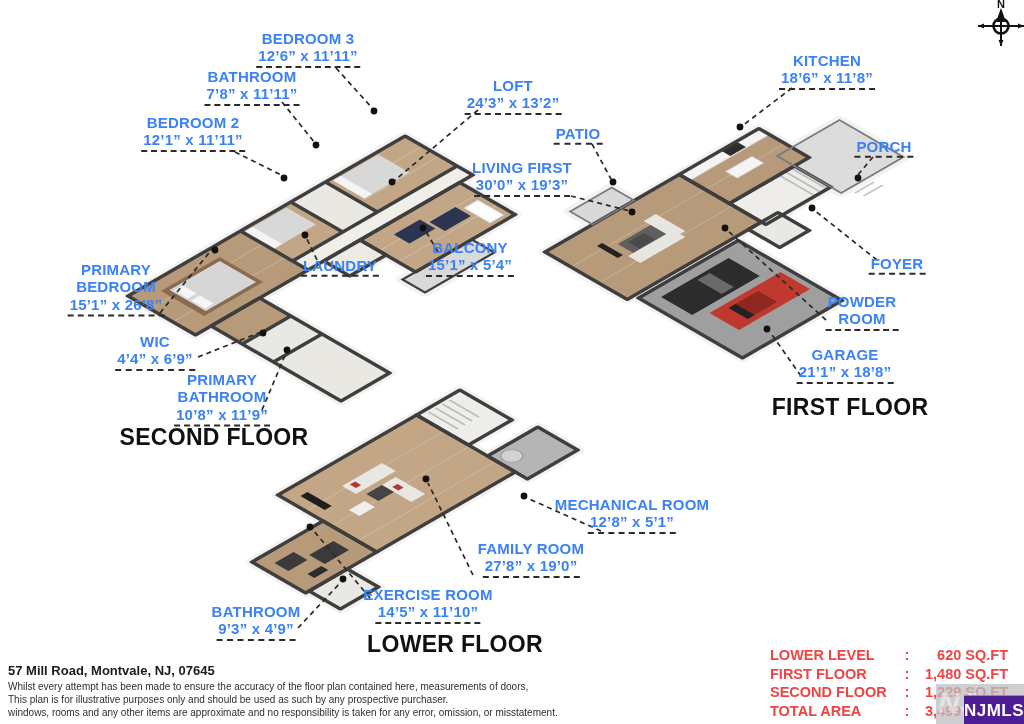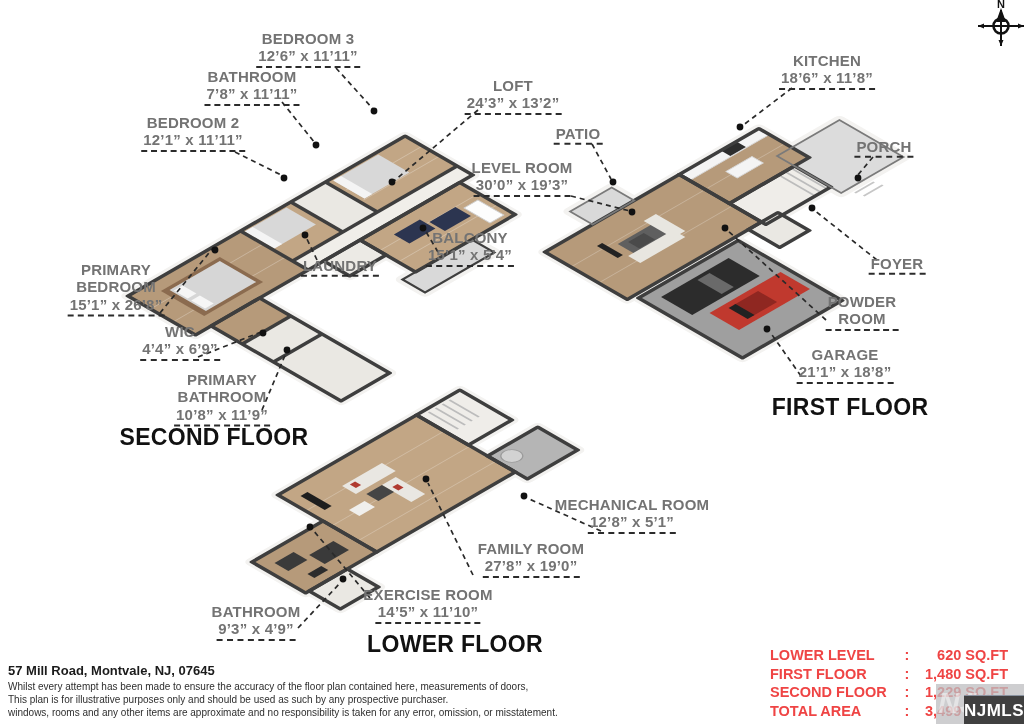--- a/index.html
+++ b/index.html
@@ -1,21 +1,21 @@
 <!DOCTYPE html>
 <html><head>
 <meta charset="utf-8">
 <style>
   html,body{margin:0;padding:0;background:#fff;}
   .canvas{position:relative;width:1024px;height:724px;background:#ffffff;overflow:hidden;
           font-family:"Liberation Sans",sans-serif;color:#1b1b1b;}
   svg{position:absolute;left:0;top:0;}
   
   .lbl{position:absolute;transform:translate(-50%,-50%);text-align:center;
-       font-size:15px;font-weight:700;line-height:1.16;letter-spacing:.2px;color:#737373;
+       font-size:15px;font-weight:700;line-height:1.16;letter-spacing:.2px;color:#3b82f6;
        white-space:pre-line;z-index:5;}
   .lbl .dashed{display:inline-block;border-bottom:2px dashed #2b2b2b;padding:0 2px 1px 2px;}
   .floor-title{position:absolute;transform:translate(-50%,-50%);font-size:23px;font-weight:700;
        letter-spacing:.3px;color:#111;z-index:5;}
   
   .footer{position:absolute;left:8px;top:663px;z-index:5;}
   .addr{font-size:13px;font-weight:700;}
   .areaLine{font-size:10.5px;font-weight:700;margin-top:1px;}
   .disc{font-size:10px;line-height:1.3;color:#2e2e2e;margin-top:2px;width:640px;}
   .disc span{display:block;}
@@ -23,21 +23,21 @@
   .areaTable{position:absolute;right:16px;top:646px;z-index:6;}
   .arow{display:flex;font-size:14.5px;font-weight:700;line-height:1.28;color:#ef4444;}
   .arow .al{width:128px;text-align:left;}
   .arow .ac{width:18px;text-align:center;}
   .arow .av{width:92px;text-align:right;}
   
   .wm-ghost{position:absolute;left:936px;top:684px;width:88px;height:40px;
       background:rgba(190,190,192,.75);z-index:7;overflow:hidden;}
   .wm-ghost .g{position:absolute;left:2px;top:2px;font-size:30px;font-weight:700;font-style:italic;
       color:rgba(255,255,255,.45);}
-  .wm-badge{position:absolute;left:964px;top:695px;width:60px;height:29px;background:#404040;
+  .wm-badge{position:absolute;left:964px;top:695px;width:60px;height:29px;background:#4c1d95;
       z-index:8;display:flex;align-items:center;justify-content:center;border-top:1px solid #8a93a0;}
   .wm-badge span{color:#ffffff;font-size:17px;font-weight:700;letter-spacing:.5px;}
 </style>
 </head>
 <body>
 
 <div class="canvas">
 
   <svg width="1024" height="724" viewBox="0 0 1024 724">
 
@@ -290,31 +290,31 @@
     </g>
     <text x="1001" y="8" text-anchor="middle" font-family="Liberation Sans, sans-serif" font-size="11" font-weight="bold" fill="#111" stroke="none" id="compass-n">N</text>
   </svg>
 
   <div id="labels">
       <div class="lbl" style="left: 308px; top: 49px;"><span>BEDROOM 3</span><br><span class="dashed">12’6” x 11’11”</span></div>
       <div class="lbl" style="left: 252px; top: 87px;"><span>BATHROOM</span><br><span class="dashed">7’8” x 11’11”</span></div>
       <div class="lbl" style="left: 193px; top: 133px;"><span>BEDROOM 2</span><br><span class="dashed">12’1” x 11’11”</span></div>
       <div class="lbl" style="left: 513px; top: 96px;"><span>LOFT</span><br><span class="dashed">24’3” x 13’2”</span></div>
       <div class="lbl" style="left: 340px; top: 267px;"><span class="dashed">LAUNDRY</span></div>
-      <div class="lbl" style="left: 470px; top: 248px; text-align: center;"><span>BALCONY</span><br><span class="dashed">15’1” x 5’4”</span></div>
+      <div class="lbl" style="left: 470px; top: 258px; text-align: center;"><span>BALCONY</span><br><span class="dashed">15’1” x 5’4”</span></div>
       <div class="lbl" style="left: 116px; top: 289px;"><span>PRIMARY
 BEDROOM</span><br><span class="dashed">15’1” x 26’8”</span></div>
-      <div class="lbl" style="left: 155px; top: 342px; margin-left: 25px;"><span>WIC</span><br><span class="dashed">4’4” x 6’9”</span></div>
+      <div class="lbl" style="left: 155px; top: 352px;"><span>WIC</span><br><span class="dashed">4’4” x 6’9”</span></div>
       <div class="lbl" style="left: 222px; top: 399px;"><span>PRIMARY
 BATHROOM</span><br><span class="dashed">10’8” x 11’9”</span></div>
       <div class="floor-title" style="left: 214px; top: 437px;">SECOND FLOOR</div>
       <div class="lbl" style="left: 827px; top: 71px;"><span>KITCHEN</span><br><span class="dashed">18’6” x 11’8”</span></div>
       <div class="lbl" style="left: 578px; top: 135px;"><span class="dashed">PATIO</span></div>
       <div class="lbl" style="left: 884px; top: 148px;"><span class="dashed">PORCH</span></div>
-      <div class="lbl" style="left: 522px; top: 178px;"><span>LEVEL ROOM</span><br><span class="dashed">30’0” x 19’3”</span></div>
+      <div class="lbl" style="left: 522px; top: 178px;"><span>LIVING FIRST</span><br><span class="dashed">30’0” x 19’3”</span></div>
       <div class="lbl" style="left: 897px; top: 265px;"><span class="dashed">FOYER</span></div>
       <div class="lbl" style="left: 862px; top: 312px;"><span class="dashed">POWDER
 ROOM</span></div>
       <div class="lbl" style="left: 845px; top: 365px;"><span>GARAGE</span><br><span class="dashed">21’1” x 18’8”</span></div>
       <div class="floor-title" style="left: 850px; top: 407px;">FIRST FLOOR</div>
       <div class="lbl" style="left: 632px; top: 515px;"><span>MECHANICAL ROOM</span><br><span class="dashed">12’8” x 5’1”</span></div>
       <div class="lbl" style="left: 531px; top: 559px;"><span>FAMILY ROOM</span><br><span class="dashed">27’8” x 19’0”</span></div>
       <div class="lbl" style="left: 428px; top: 605px;"><span>EXERCISE ROOM</span><br><span class="dashed">14’5” x 11’10”</span></div>
       <div class="lbl" style="left: 256px; top: 622px;"><span>BATHROOM</span><br><span class="dashed">9’3” x 4’9”</span></div>
       <div class="floor-title" style="left: 455px; top: 644px;">LOWER FLOOR</div>

